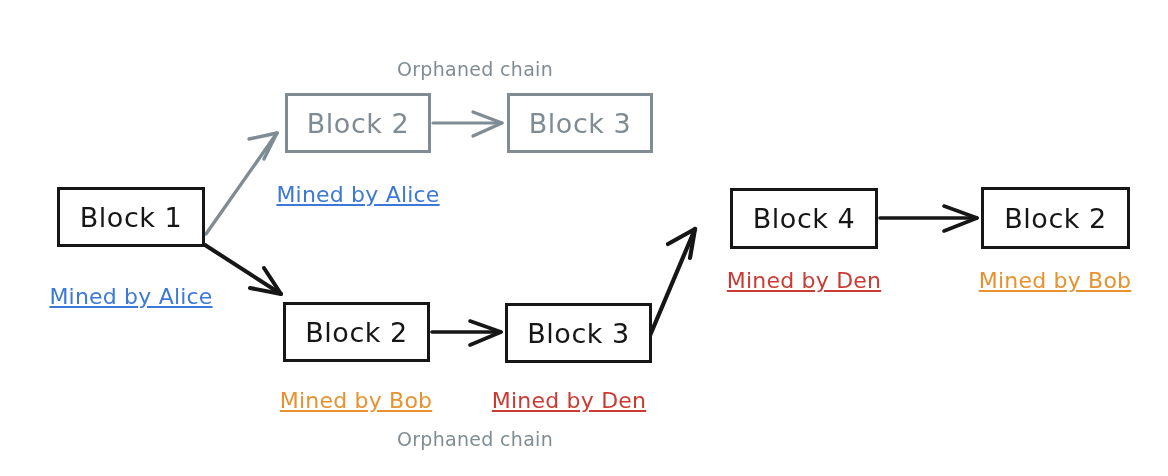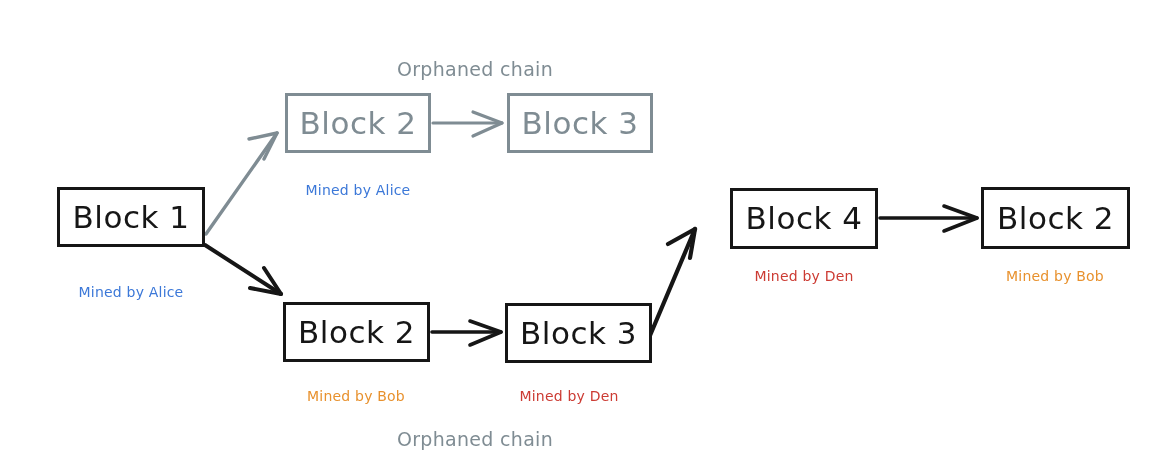--- a/index.html
+++ b/index.html
@@ -34,32 +34,33 @@
   }
   .block.canonical {
     border: 3px solid #161616;
     color: #161616;
   }
   .block.orphan {
     border: 3px solid #7f8c93;
     color: #7f8c93;
   }
   .block-label {
-    font-size: 31px;
+    font-size: 27px;
     font-family: "DejaVu Sans", sans-serif;
     line-height: 1;
     white-space: nowrap;
   }
   .miner {
     position: absolute;
-    font-size: 14px;
+    font-size: 22px;
     font-family: "DejaVu Sans", sans-serif;
     white-space: nowrap;
     text-align: center;
     letter-spacing: 0.2px;
+    text-decoration: underline;
   }
   .chain-title {
     position: absolute;
     font-size: 19px;
     font-family: "DejaVu Sans", sans-serif;
     white-space: nowrap;
     text-align: center;
     letter-spacing: 0.3px;
   }
 </style>

